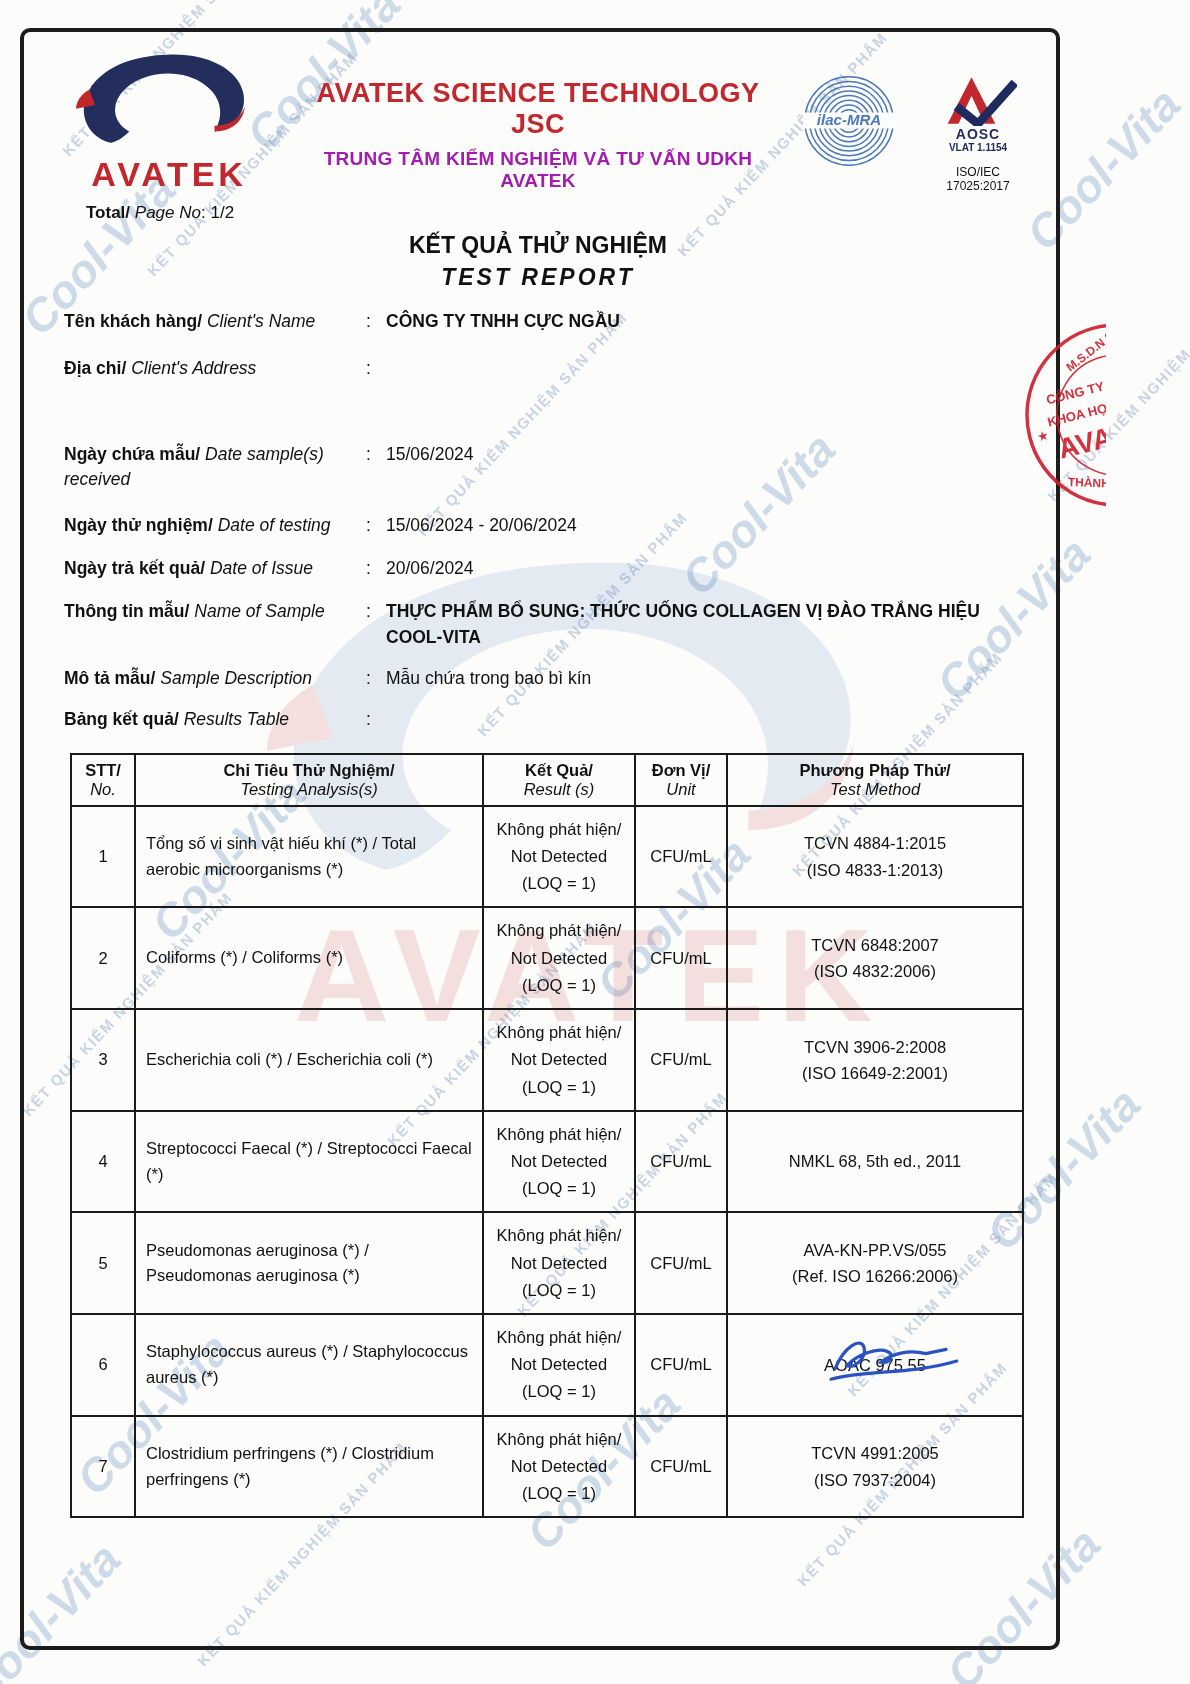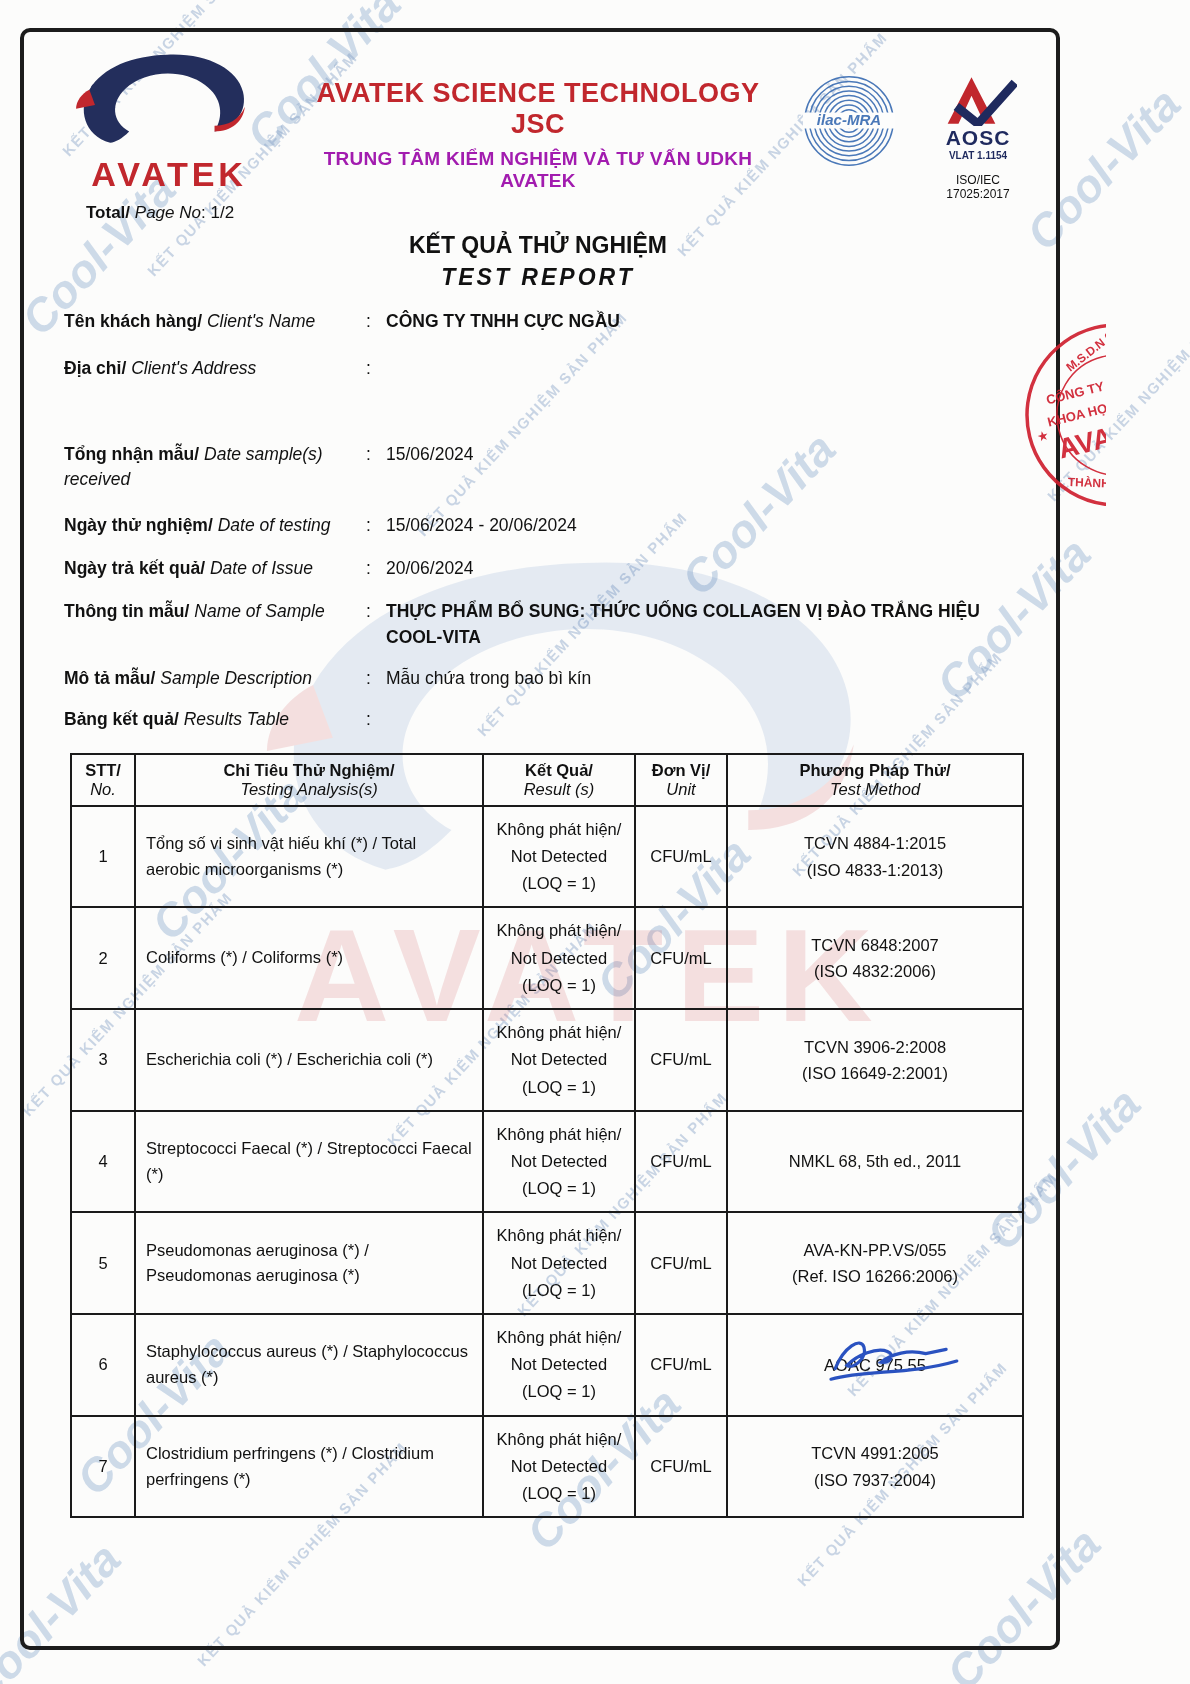--- a/index.html
+++ b/index.html
@@ -28,21 +28,21 @@
   .page-no b{font-weight:bold;}
   .page-no i{font-style:italic;}
   .hdr-center{flex:1;text-align:center;padding-top:30px;}
   .company{font-size:27px;font-weight:bold;color:#c1272d;letter-spacing:.5px;}
   .subtitle{margin-top:8px;font-size:19px;font-weight:bold;color:#a21caf;letter-spacing:.3px;}
   .title-vi{margin-top:40px;font-size:23px;font-weight:bold;color:#111;}
   .title-en{margin-top:5px;font-size:23px;font-weight:bold;font-style:italic;letter-spacing:3px;}
   .hdr-right{flex:0 0 auto;width:255px;display:flex;gap:28px;justify-content:flex-end;padding-top:26px;}
   .ilac{width:94px;}
   .aosc{width:108px;text-align:center;}
-  .aosc-name{font-size:21px;font-weight:bold;color:#1f2a5e;letter-spacing:1px;margin-top:-4px;}
+  .aosc-name{font-size:14px;font-weight:bold;color:#1f2a5e;letter-spacing:1px;margin-top:-4px;}
   .aosc-vlat{font-size:10px;font-weight:bold;color:#1f2a5e;}
   .aosc-iso{font-size:12px;font-weight:normal;color:#111;margin-top:12px;}
   
   .info{margin-top:18px;}
   .info-row{display:flex;align-items:flex-start;margin-top:15px;font-size:17.5px;line-height:1.45;}
   .info-row.gap-lg{margin-top:60px;}
   .info-label{width:302px;flex:0 0 auto;}
   .info-label b{font-weight:bold;}
   .info-label i{font-style:italic;}
   .info-colon{width:20px;flex:0 0 auto;text-align:left;}
@@ -171,21 +171,21 @@
         <div class="info-value strong">CÔNG TY TNHH CỰC NGẦU</div>
       </div>
 
       <div class="info-row" style="margin-top:22px">
         <div class="info-label"><b>Địa chỉ/</b> <i>Client's Address</i></div>
         <div class="info-colon">:</div>
         <div class="info-value"></div>
       </div>
 
       <div class="info-row gap-lg">
-        <div class="info-label"><b>Tổng nhận mẫu/</b> <i>Date sample(s) received</i></div>
+        <div class="info-label"><b>Ngày chứa mẫu/</b> <i>Date sample(s) received</i></div>
         <div class="info-colon">:</div>
         <div class="info-value">15/06/2024</div>
       </div>
 
       <div class="info-row" style="margin-top:20px">
         <div class="info-label"><b>Ngày thử nghiệm/</b> <i>Date of testing</i></div>
         <div class="info-colon">:</div>
         <div class="info-value">15/06/2024 - 20/06/2024</div>
       </div>
 

